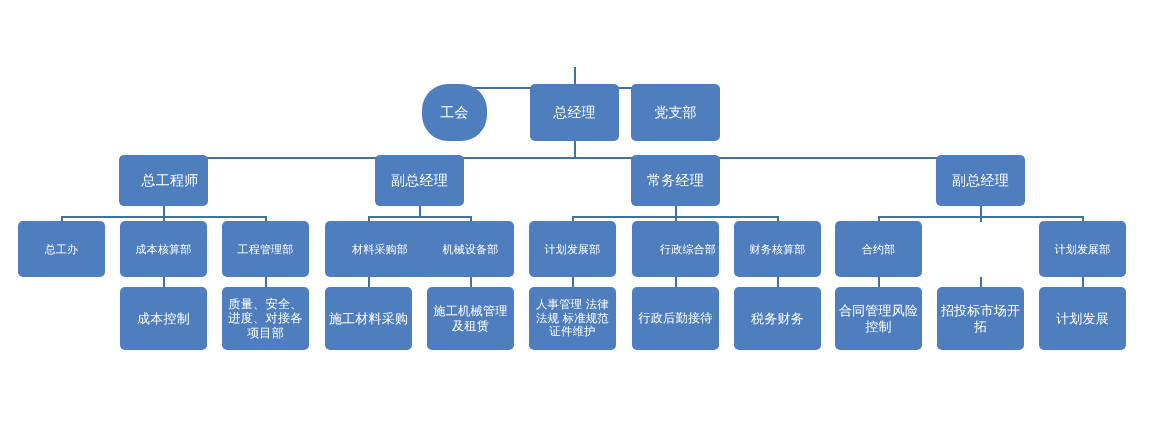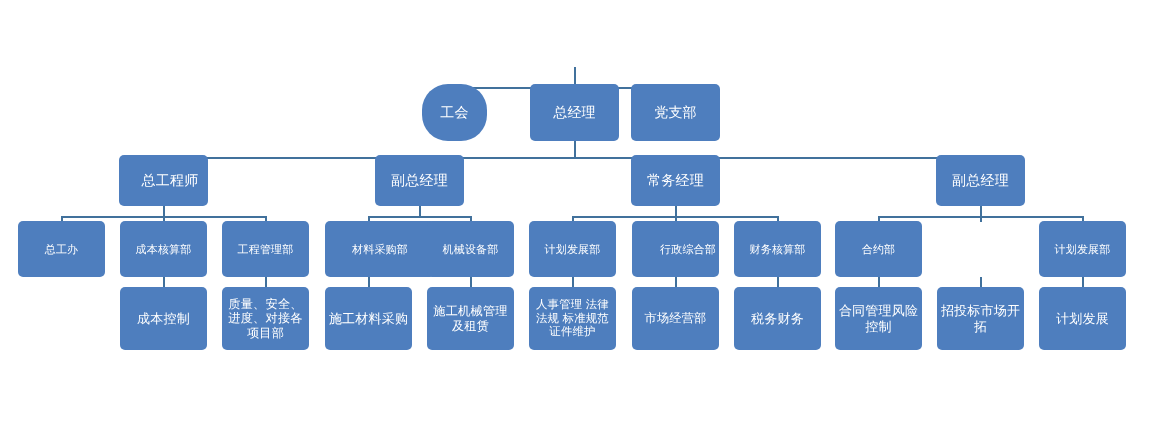--- a/index.html
+++ b/index.html
@@ -166,21 +166,21 @@
   <div class="node lvl5" style="left:325px; top:287px; width:87px; height:63px;">
     <span>施工材料采购</span>
   </div>
   <div class="node small" style="left:427px; top:287px; width:87px; height:63px;">
     <span>施工机械管理及租赁</span>
   </div>
   <div class="node small" style="left:529px; top:287px; width:87px; height:63px; font-size:11.4px;">
     <span>人事管理 法律法规 标准规范证件维护</span>
   </div>
   <div class="node small" style="left:632px; top:287px; width:87px; height:63px;">
-    <span>市场经营部</span>
+    <span>行政后勤接待</span>
   </div>
   <div class="node lvl5" style="left:734px; top:287px; width:87px; height:63px;">
     <span>税务财务</span>
   </div>
   <div class="node lvl5" style="left:835px; top:287px; width:87px; height:63px;">
     <span>合同管理风险控制</span>
   </div>
   <div class="node lvl5" style="left:937px; top:287px; width:87px; height:63px;">
     <span>招投标市场开拓</span>
   </div>

